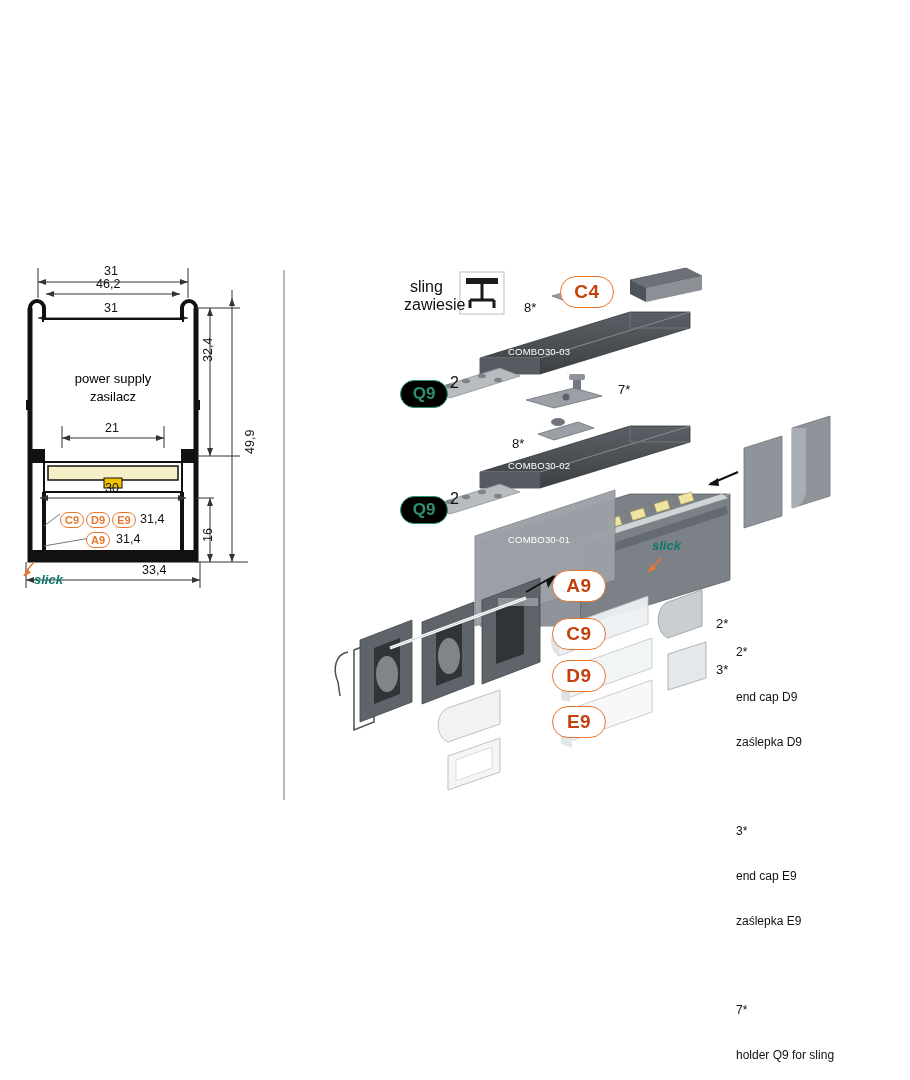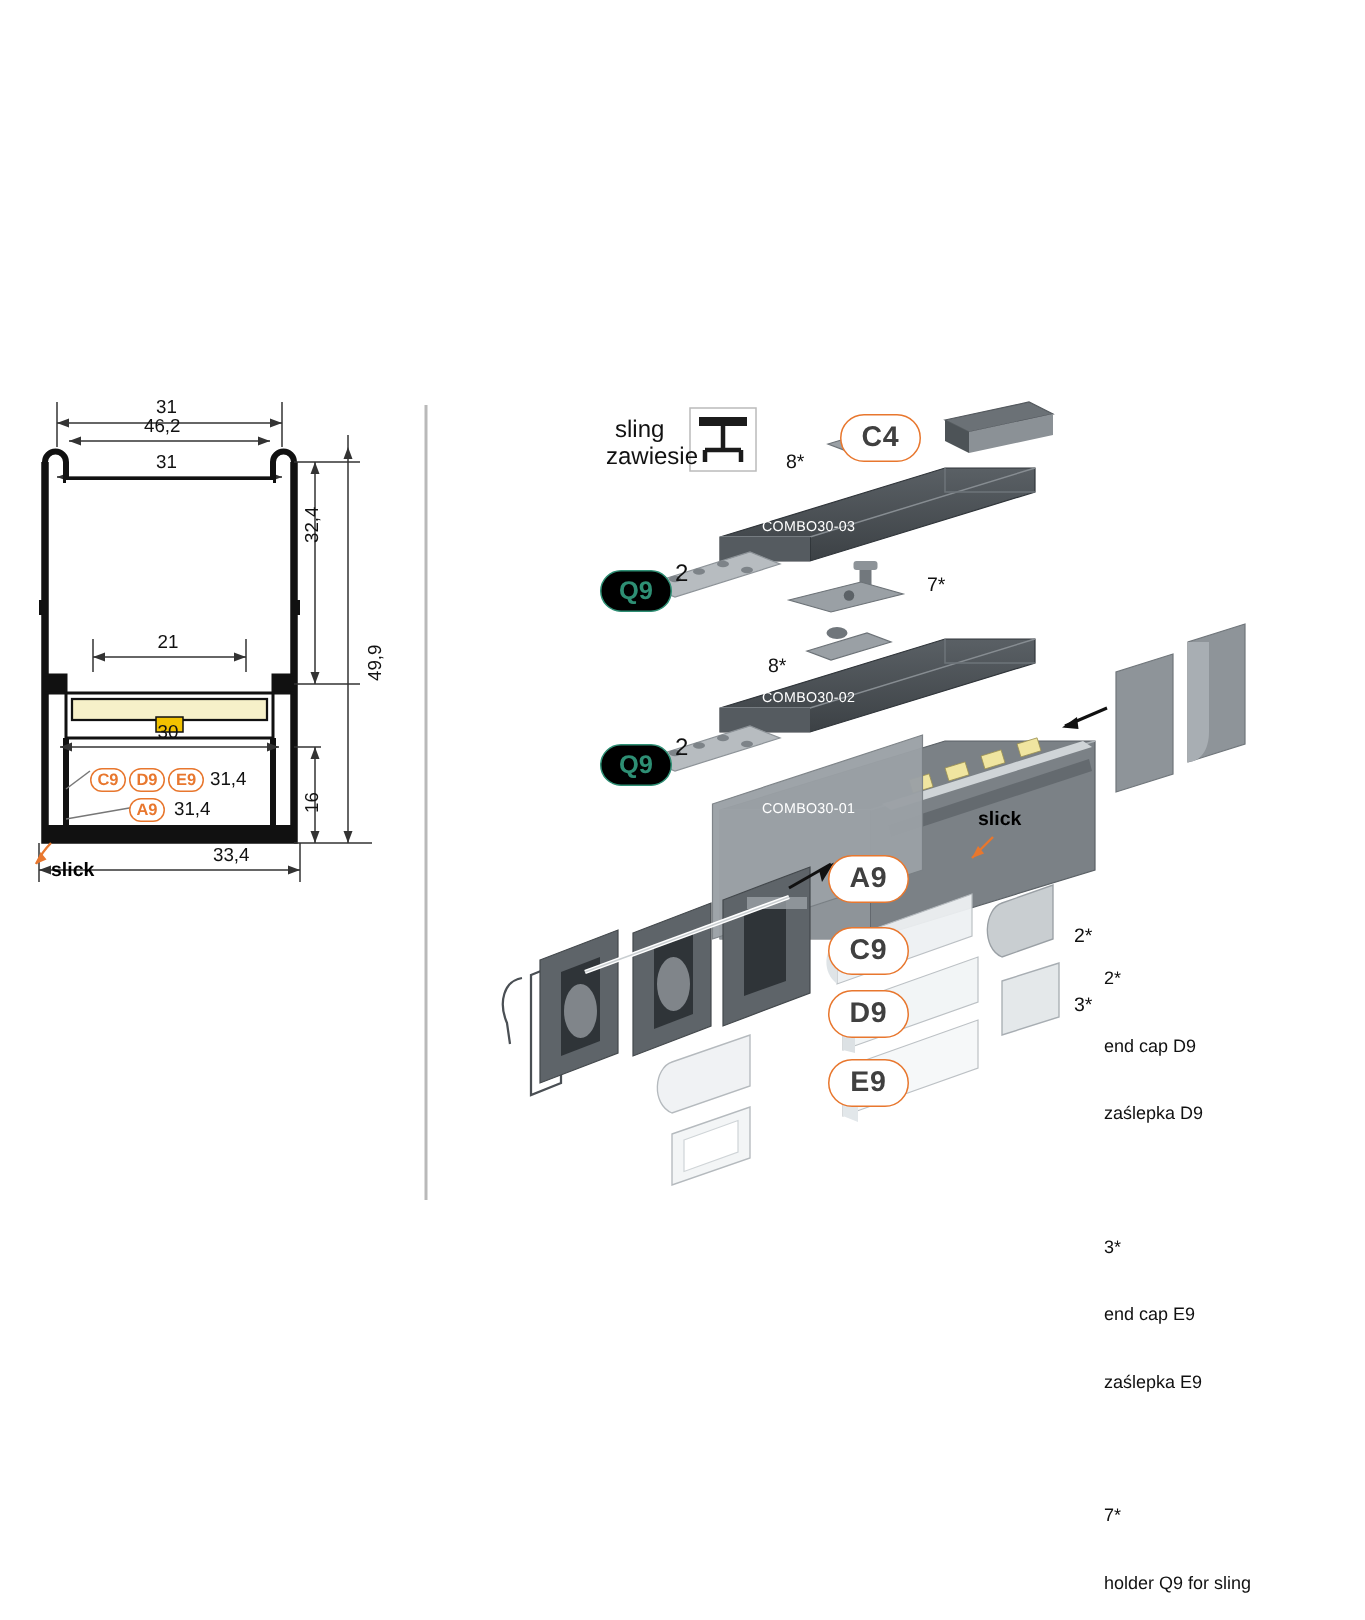--- a/index.html
+++ b/index.html
@@ -38,21 +38,21 @@
     text-align: center;
     line-height: 14px;
     height: 14px;
     width: 22px;
     background: #fff;
   }
   .badge-lg {
     position: absolute;
     border: 1.6px solid #e8772e;
     border-radius: 16px;
-    color: #404040;
+    color: #c2410c;
     font-size: 19px;
     font-weight: bold;
     text-align: center;
     line-height: 30px;
     height: 30px;
     width: 52px;
     background: #fff;
     letter-spacing: 0.5px;
   }
   .badge-q {
@@ -65,21 +65,22 @@
     text-align: center;
     line-height: 26px;
     height: 26px;
     width: 46px;
     background: #000000;
   }
   .slick {
     position: absolute;
     font-size: 13px;
     font-weight: bold;
-    color: #000000;
+    font-style: italic;
+    color: #0f766e;
   }
 
   
   #divider {
     position: absolute;
     left: 283px;
     top: 270px;
     width: 1.5px;
     height: 530px;
     background: #b9b9b9;
@@ -187,20 +188,24 @@
         <line x1="44" y1="276" x2="60" y2="264"></line>
         <line x1="44" y1="296" x2="90" y2="288"></line>
       </g>
 
       <g stroke="#e8772e" stroke-width="1.6" fill="none">
         <path d="M34,312 C28,318 26,322 24,326"></path>
       </g>
       <polygon points="24,326 31,323 27,318" fill="#e8772e"></polygon>
     </svg>
 
+    <div class="abs" style="left:58px; top:120px; width:110px; text-align:center; font-size:13px; line-height:18px;">
+      <div>power supply</div>
+      <div>zasilacz</div>
+    </div>
 
     <div class="dimtxt abs" style="left:104px; top:14px;">31</div>
     <div class="dimtxt abs" style="left:96px; top:27px;">46,2</div>
     <div class="dimtxt abs" style="left:104px; top:51px;">31</div>
     <div class="dimtxt abs" style="left:105px; top:171px;">21</div>
     <div class="dimtxt abs" style="left:105px; top:231px;">30</div>
     <div class="dimtxt abs" style="left:100px; top:313px;margin-left:42px;">33,4</div>
 
     <div class="dimtxt abs" style="left:201px; top:112px; transform:rotate(-90deg); transform-origin:left top;">32,4</div>
     <div class="dimtxt abs" style="left:243px; top:204px; transform:rotate(-90deg); transform-origin:left top;">49,9</div>

